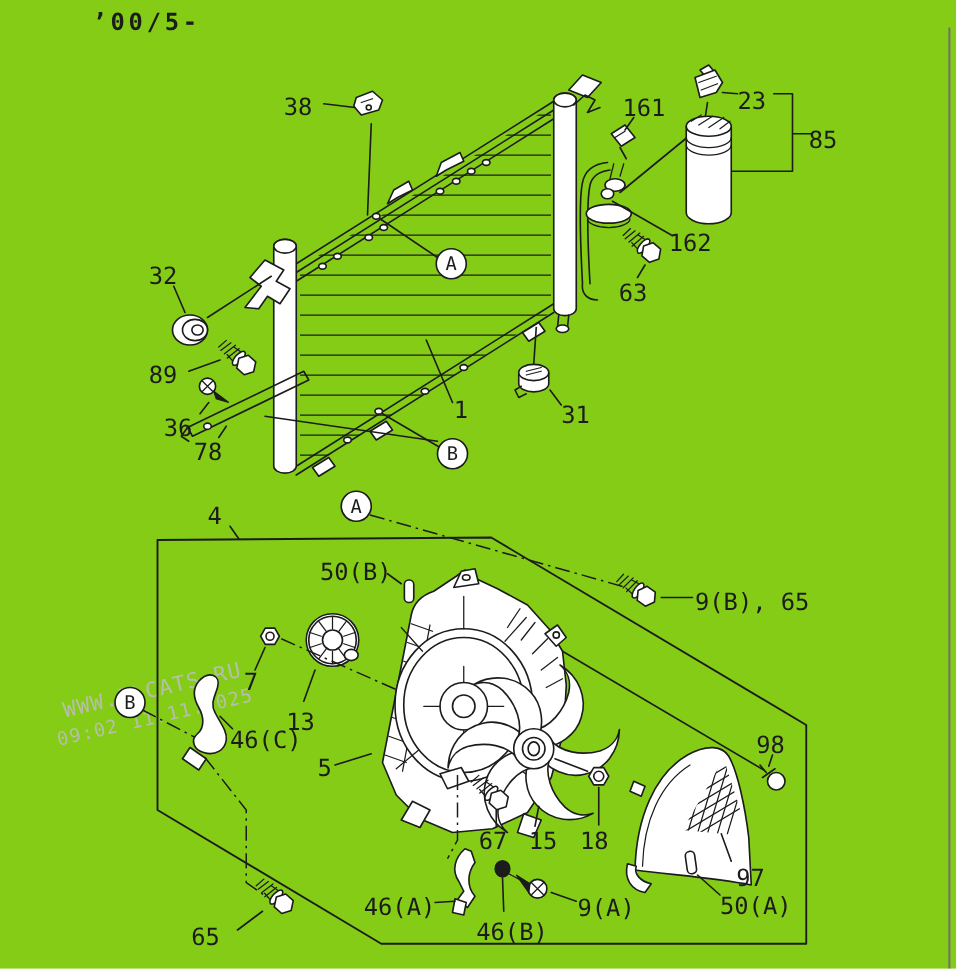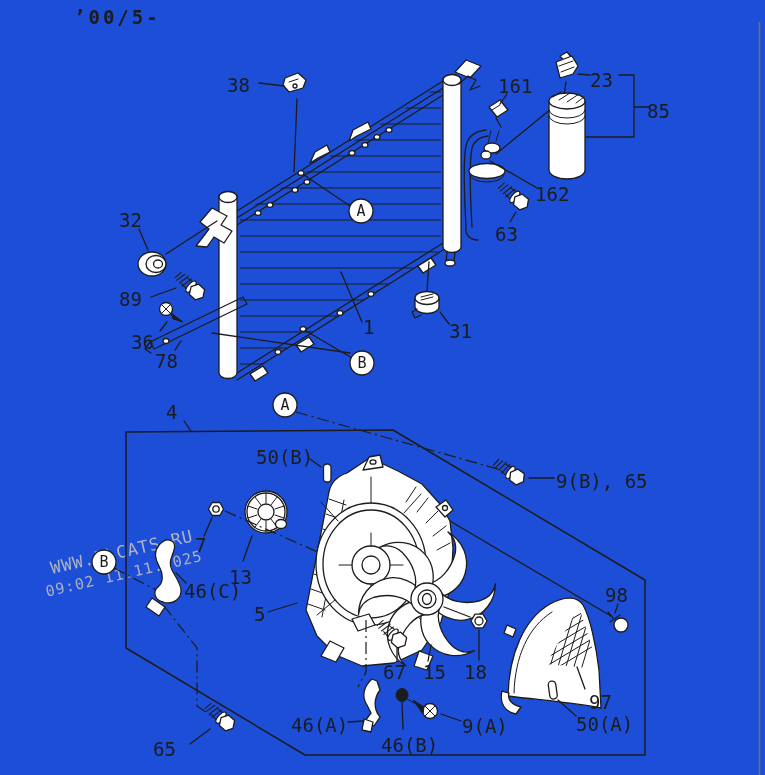--- a/index.html
+++ b/index.html
@@ -1,16 +1,16 @@
 <!DOCTYPE html>
 <html><head>
 <meta charset="utf-8">
 <style>
   html,body{margin:0;padding:0;background:#ffffff;}
-  .page{position:relative;width:765px;height:775px;background:#1d4ed8;overflow:hidden;
+  .page{position:relative;width:765px;height:775px;background:#84cc16;overflow:hidden;
         font-family:"DejaVu Sans Mono", monospace;}
   svg{position:absolute;left:0;top:0;}
   svg text{font-family:"DejaVu Sans Mono", monospace;fill:#1c1c1c;}
   .lbl{font-size:19px;}
   .hdr{font-size:19px;font-weight:bold;letter-spacing:3px;}
   .callout-letter{font-size:15px;}
   .wm{fill:#bdbdbd;letter-spacing:1px;}
   .ink{stroke:#1c1c1c;fill:none;stroke-width:1.3;stroke-linecap:round;stroke-linejoin:round;}
   .inkthin{stroke:#1c1c1c;fill:none;stroke-width:1;stroke-linecap:round;}
   .inkw{stroke:#1c1c1c;fill:#ffffff;stroke-width:1.3;stroke-linejoin:round;}

